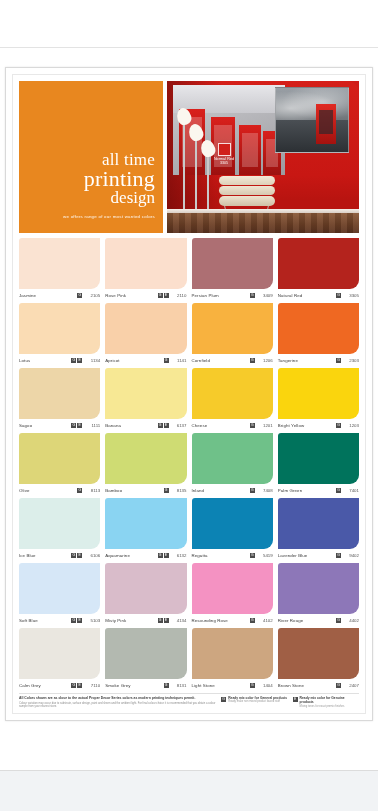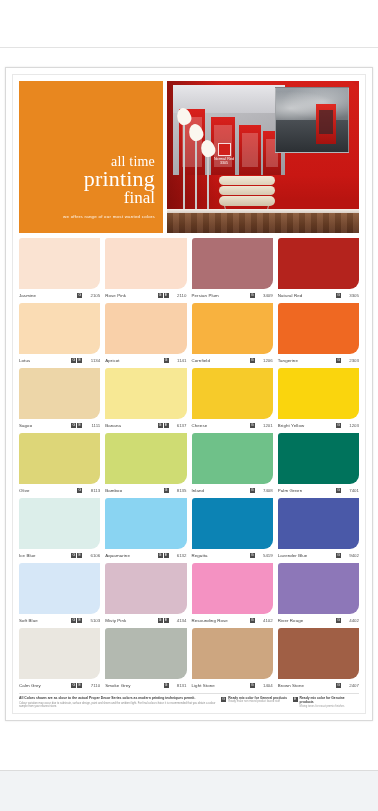--- a/index.html
+++ b/index.html
@@ -31,21 +31,21 @@
   }
 
   
   .hero { display:flex; height:152px; gap:4px; }
   .hero-left {
     width:144px; background:#e8871f; position:relative;
     display:flex; flex-direction:column; justify-content:flex-end;
     padding:0 8px 14px 8px;
   }
   .hero-title { color:#fff; text-align:right; line-height:.97; font-family:"Liberation Serif", serif; }
-  .t1 { font-size:14px; letter-spacing:.2px;text-align:right; }
+  .t1 { font-size:17px; letter-spacing:.2px;text-align:right; }
   .t2 { font-size:22px; letter-spacing:.2px; }
   .t3 { font-size:17px; }
   .hero-sub {
     color:#fff; font-size:4.4px; text-align:right; margin-top:8px;
     letter-spacing:.25px; opacity:.95;
   }
 
   .hero-right { flex:1; position:relative; overflow:hidden; background:#cf1c18; }
   .room-wall {
     position:absolute; inset:0;
@@ -188,21 +188,21 @@
   <div class="top-gap"></div>
 
   <div class="page-frame">
     <div class="page-inner">
 
       <div class="hero">
         <div class="hero-left">
           <div class="hero-title">
             <div class="t1">all time</div>
             <div class="t2">printing</div>
-            <div class="t3">final</div>
+            <div class="t3">design</div>
           </div>
           <div class="hero-sub">we offers range of our most wanted colors</div>
         </div>
 
         <div class="hero-right">
           <div class="room-wall"></div>
           <div class="wall-shadow"></div>
 
           <div class="poster-a">
             <div class="sky"></div>

